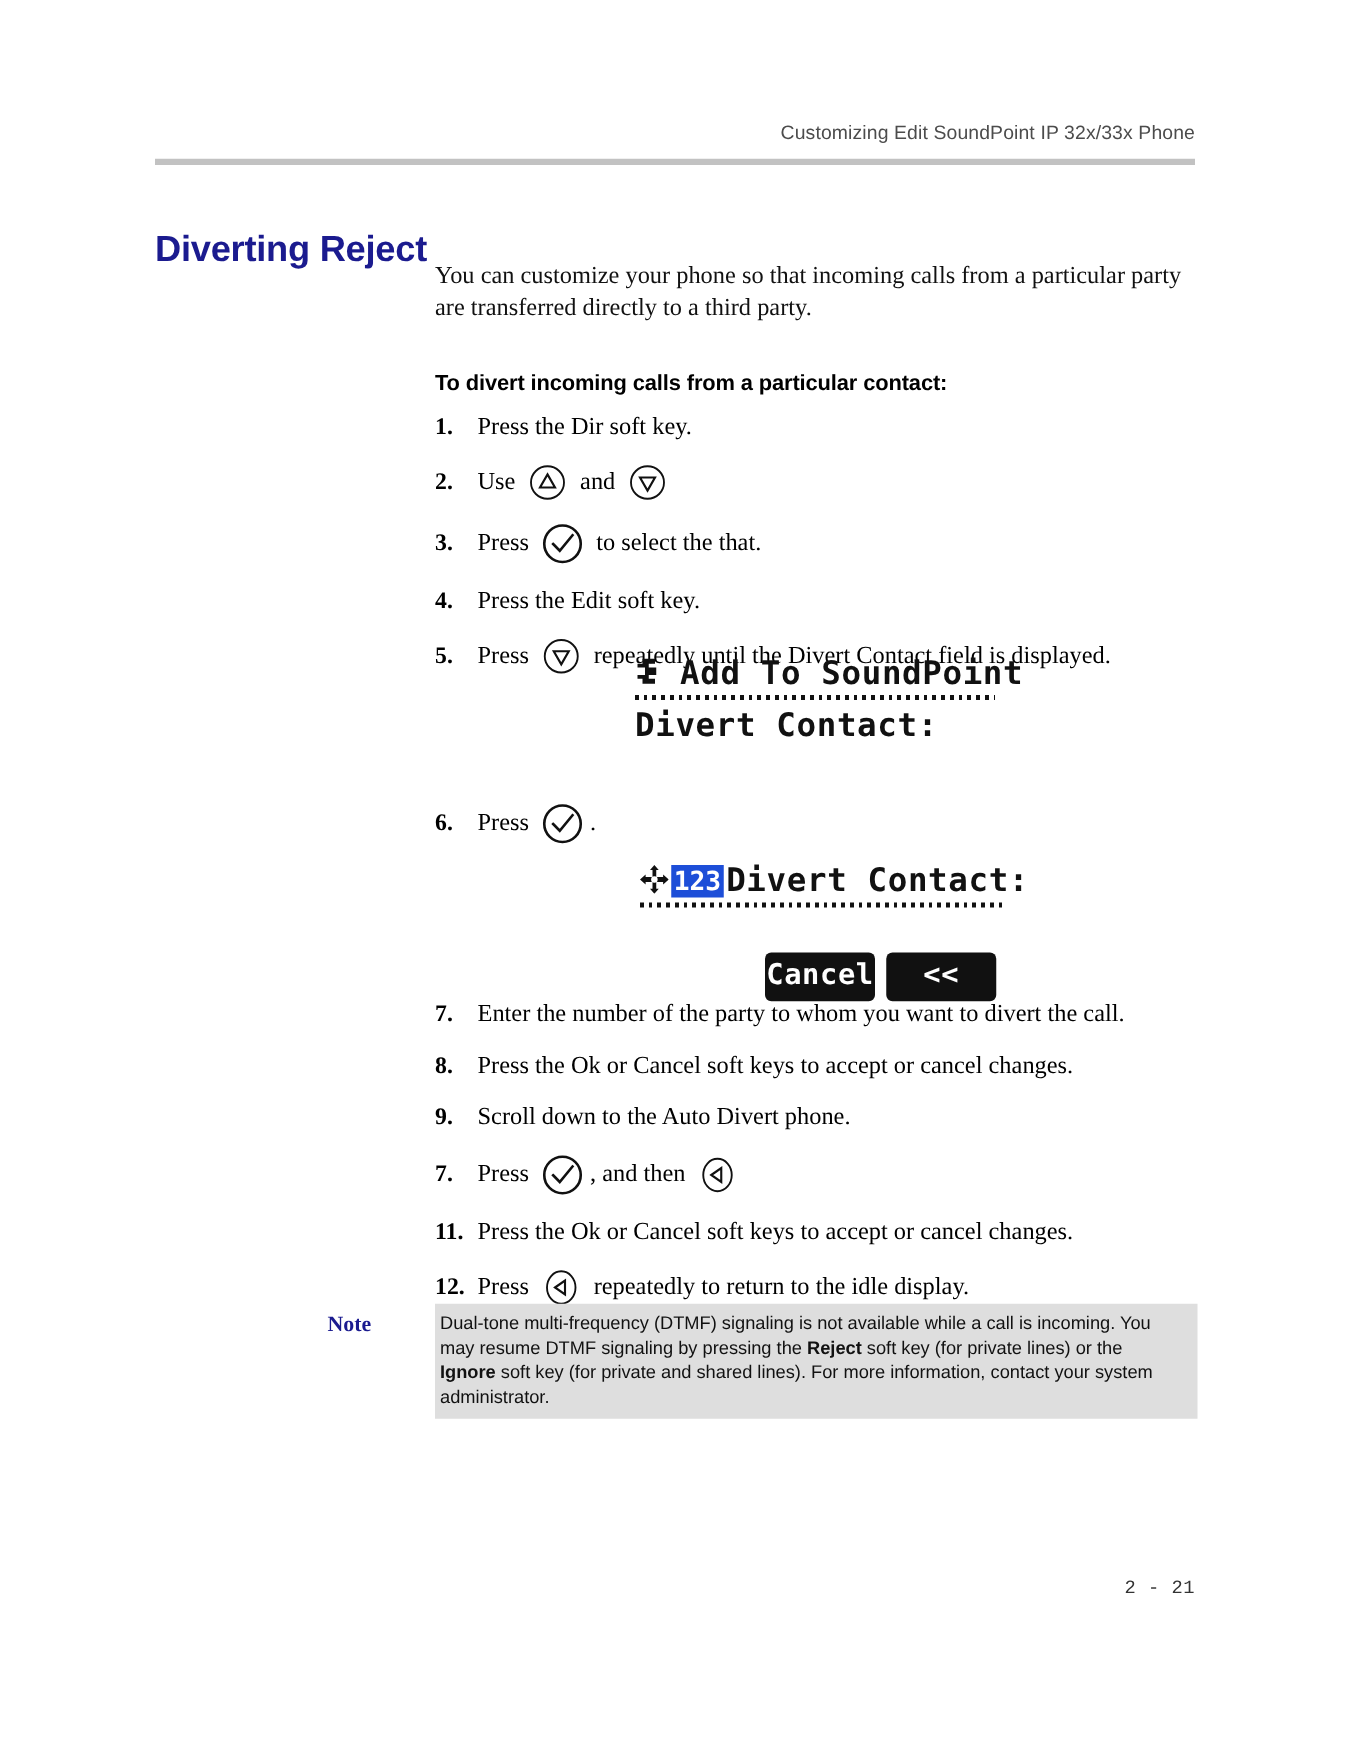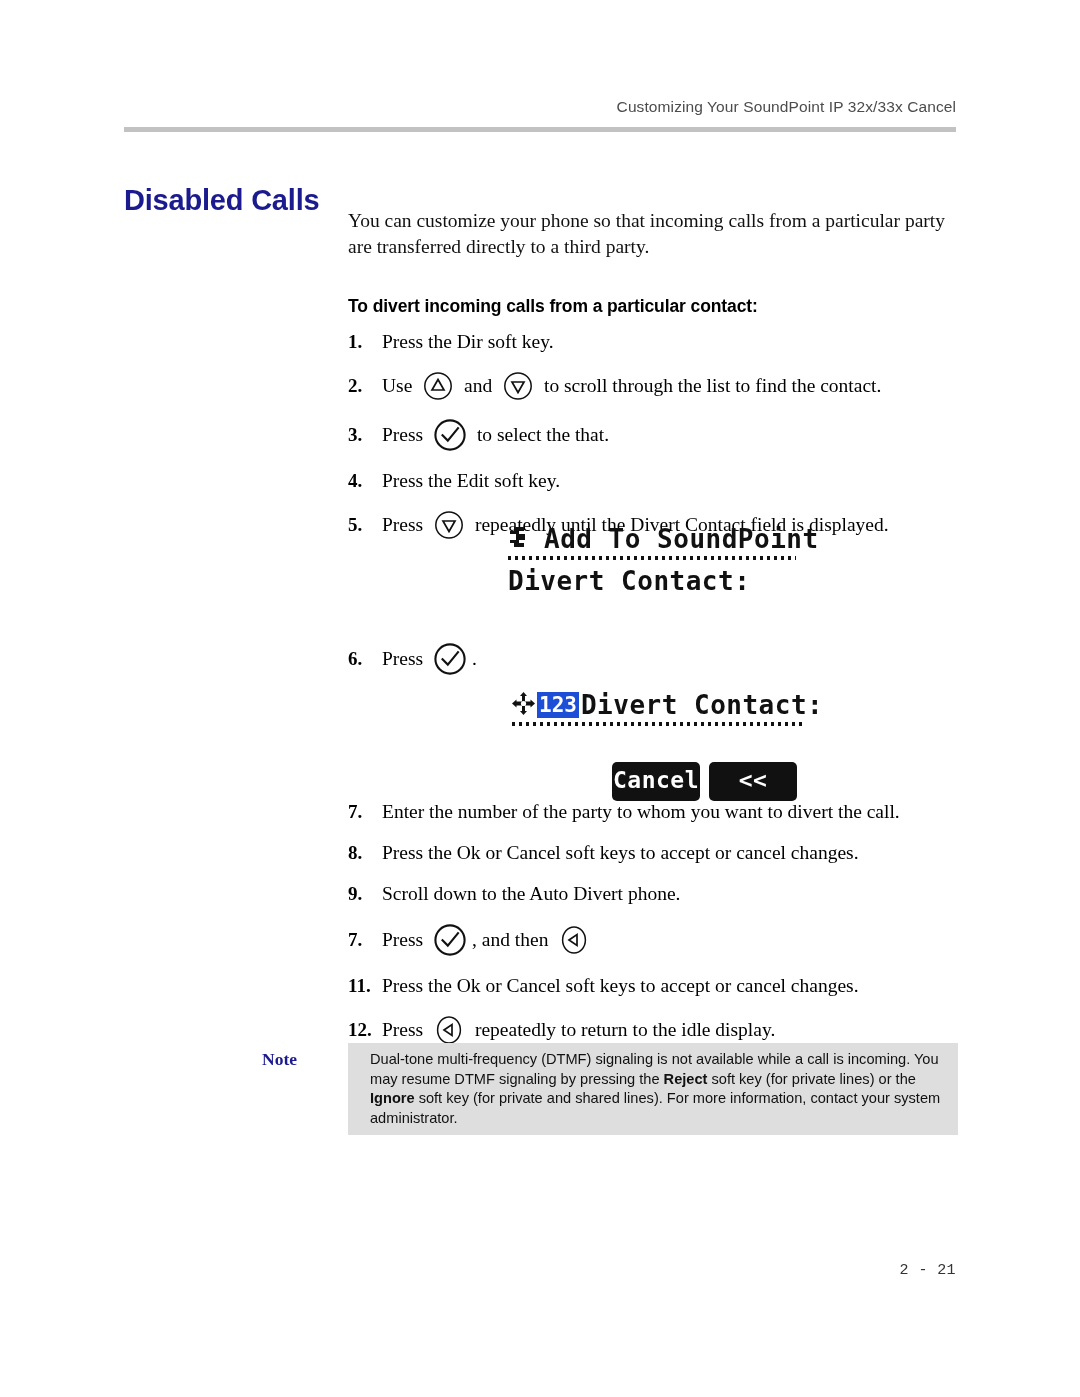--- a/index.html
+++ b/index.html
@@ -204,21 +204,21 @@
     color: #1b1b8f;
   }
   #note-box {
     position: absolute;
     left: 90px;
     top: 0;
     width: 610px;
     height: 92px;
     background: #dedede;
     box-sizing: border-box;
-    padding: 7px 14px 0 22px;
+    padding: 7px 14px 0 4px;
   }
   #note-text {
     font-family: "Liberation Sans", sans-serif;
     font-size: 14.6px;
     line-height: 19.6px;
     color: #111;
   }
 
   
   #page-number {
@@ -228,25 +228,25 @@
     font-family: Liberation Mono, monospace;
     font-size: 15px;
     color: #333;
     letter-spacing: 0.4px;
   }
 </style>
 </head>
 <body>
 
 <div id="page-header">
-  <div id="header-text">Customizing Your SoundPoint IP 32x/33x Cancel</div>
+  <div id="header-text">Customizing Edit SoundPoint IP 32x/33x Phone</div>
   <div id="header-rule"></div>
 </div>
 
-<h1 id="section-title">Disabled Calls</h1>
+<h1 id="section-title">Diverting Reject</h1>
 
 <div id="body-col">
   <p class="para" id="intro-para">You can customize your phone so that incoming calls from a particular party are transferred directly to a third party.</p>
   <h2 id="sub-heading">To divert incoming calls from a particular contact:</h2>
 </div>
 
 <div class="steps" id="steps-a" style="left:348px; top:330px; position:absolute;">
     <div class="step">
       <span class="step-num">1.</span>
       <span class="step-txt">Press the </span>
@@ -262,21 +262,20 @@
       <path d="M15 8.5 L21 19 H9 Z" fill="none" stroke="#111" stroke-width="1.7" stroke-linejoin="miter"></path>
     </svg>
       </span>
       <span class="step-txt"> and </span>
       <span class="keyicon" style="margin: 0px 6px;">
         <svg width="30" height="30" viewBox="0 0 30 30">
       <ellipse cx="15" cy="15" rx="13.2" ry="13" fill="none" stroke="#111" stroke-width="1.5"></ellipse>
       <path d="M15 21.5 L21 11 H9 Z" fill="none" stroke="#111" stroke-width="1.7" stroke-linejoin="miter"></path>
     </svg>
       </span>
-      <span class="step-txt"> to scroll through the list to find the contact.</span>
     </div>
     <div class="step">
       <span class="step-num">3.</span>
       <span class="step-txt">Press </span>
       <span class="keyicon" style="margin: 0px 5px;">
         <svg width="34" height="34" viewBox="0 0 34 34">
       <circle cx="17" cy="17" r="14.6" fill="none" stroke="#111" stroke-width="2.1"></circle>
       <path d="M9.5 17.2 L14.8 22.6 L25 10.2" fill="none" stroke="#111" stroke-width="2.1" stroke-linecap="square" stroke-linejoin="miter"></path>
     </svg>
       </span>

